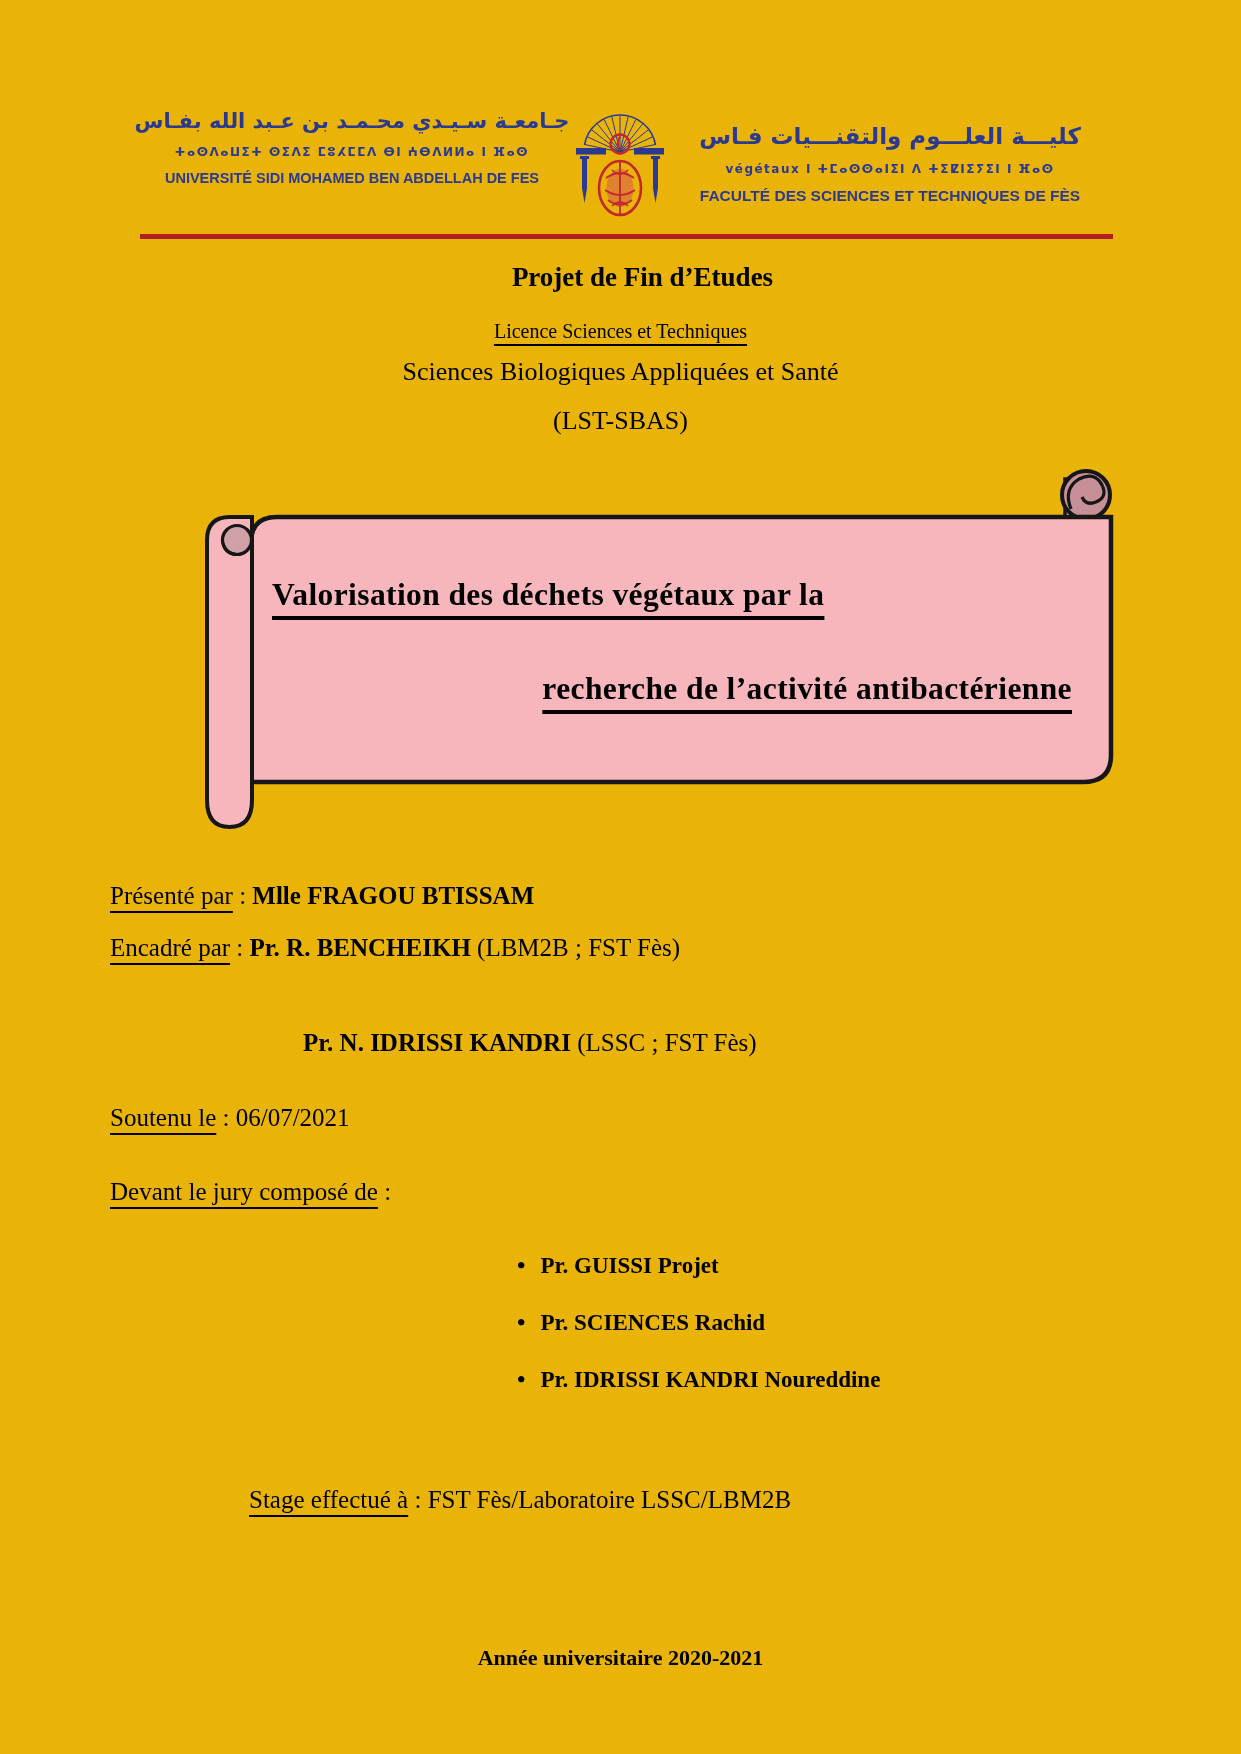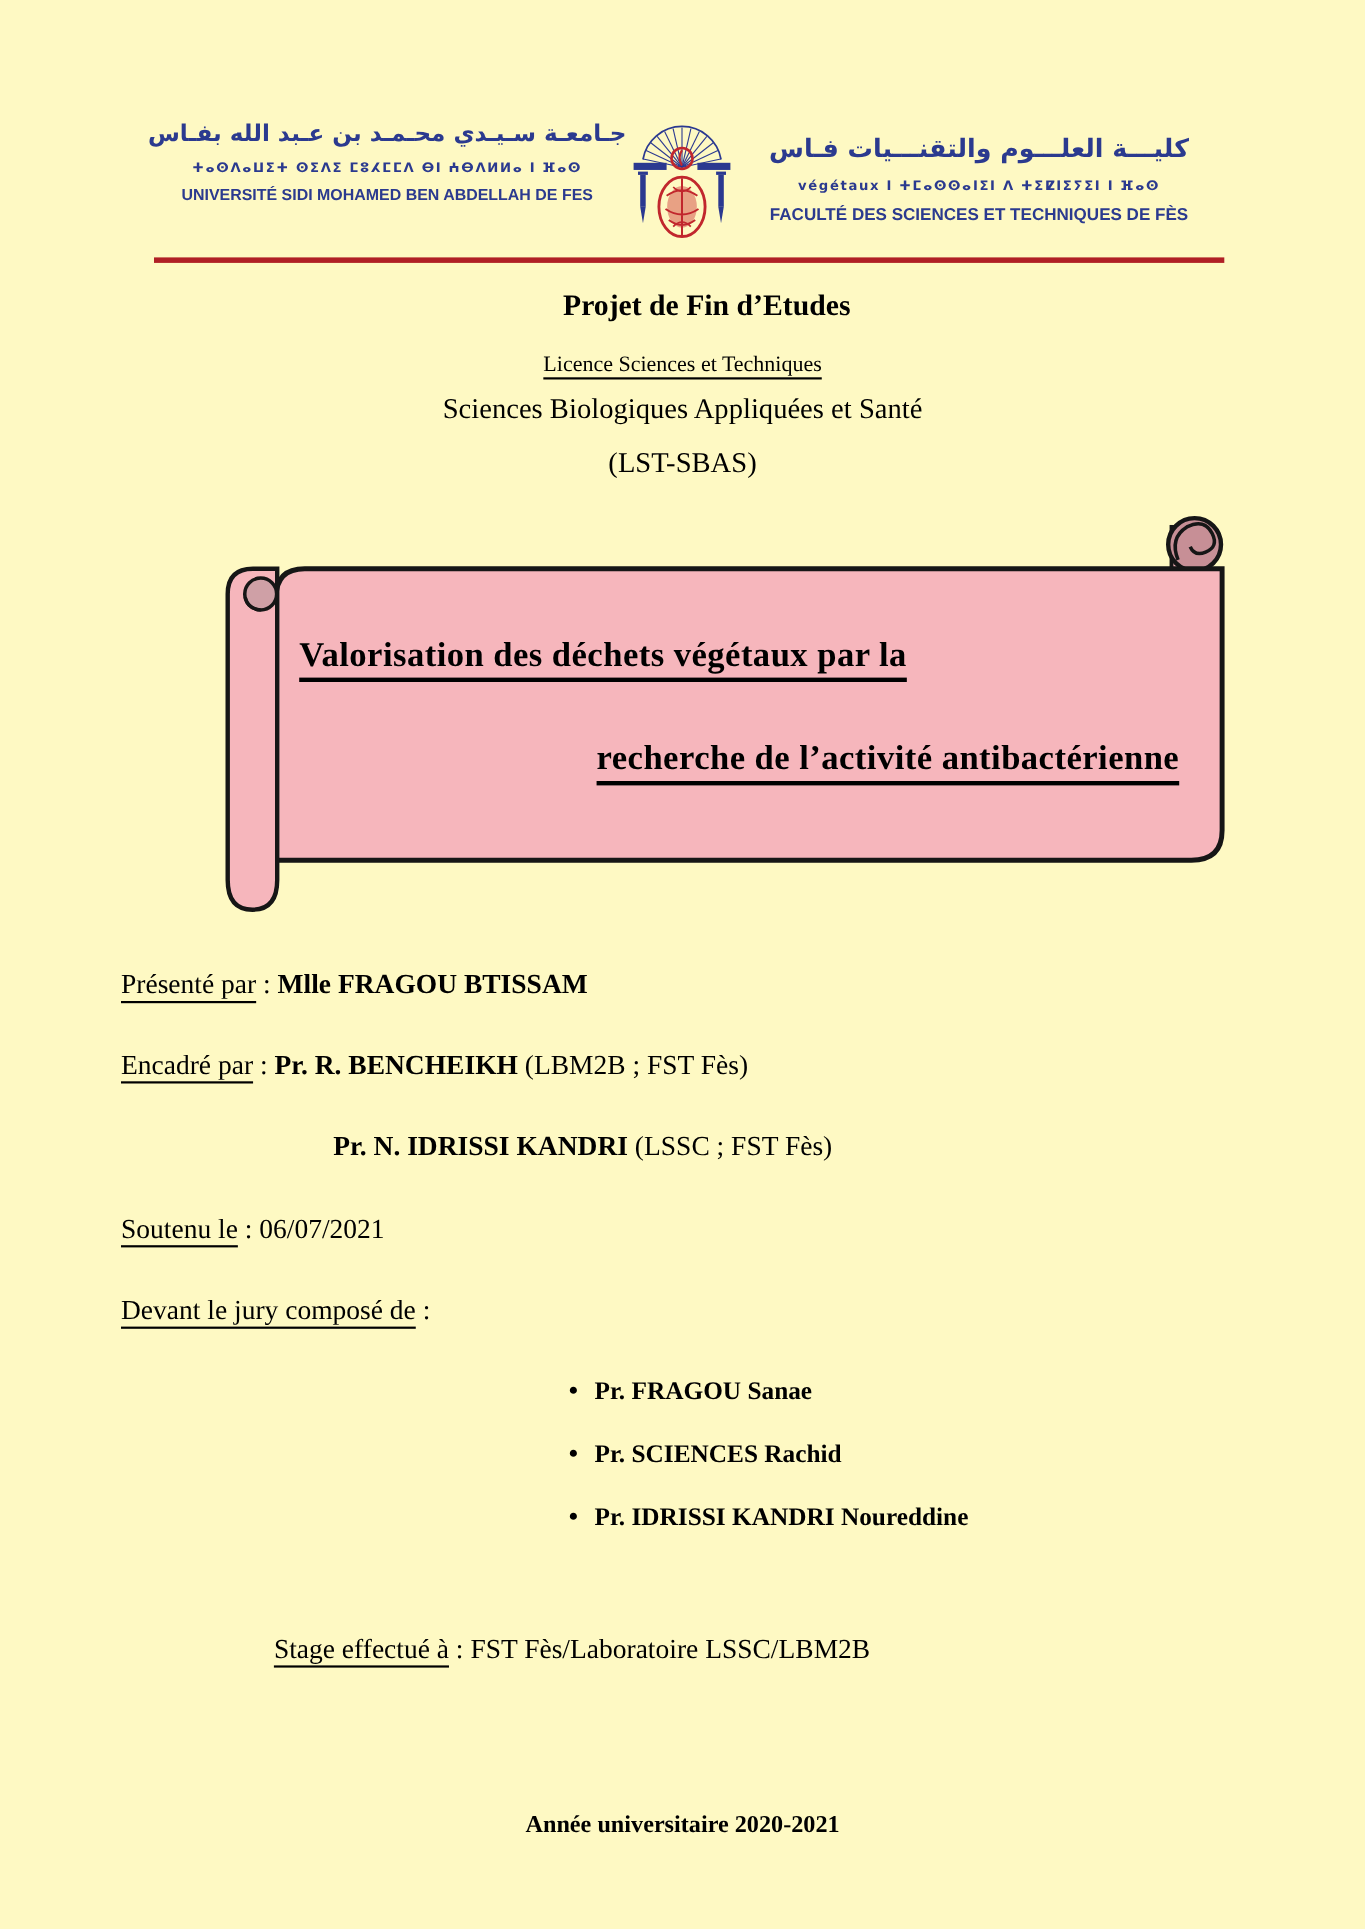--- a/index.html
+++ b/index.html
@@ -1,16 +1,16 @@
 <!DOCTYPE html>
 <html><head>
 <meta charset="utf-8">
 <style>
   html,body{margin:0;padding:0;background:#ffffff;}
-  .page{position:relative;width:1241px;height:1754px;background:#fef9c3;overflow:hidden;
+  .page{position:relative;width:1241px;height:1754px;background:#eab308;overflow:hidden;
         font-family:"Liberation Serif",serif;color:#000;}
 
   
   .hdr-block{position:absolute;text-align:center;color:#2b3a8f;}
   .hdr-left{left:132px;top:108px;width:440px;}
   .hdr-right{left:664px;top:122px;width:452px;}
   .arabic{font-family:"DejaVu Sans",sans-serif;font-weight:bold;font-size:21px;direction:rtl;line-height:1.25;}
   .hdr-right .arabic{font-size:23px;}
   .tifinagh{font-family:"DejaVu Sans",sans-serif;font-weight:bold;font-size:12px;margin-top:11px;letter-spacing:1.5px;white-space:nowrap;}
   .latin-name{font-family:"Liberation Sans",sans-serif;font-weight:bold;font-size:14.5px;margin-top:11px;letter-spacing:0;white-space:nowrap;}
@@ -30,21 +30,21 @@
   .banner-svg{position:absolute;left:203px;top:455px;}
   .banner-title{position:absolute;left:272px;top:577px;width:800px;font-weight:bold;font-size:31.5px;letter-spacing:.4px;}
   .banner-title .tline{display:block;text-decoration:underline;text-decoration-thickness:3.5px;text-underline-offset:11px;white-space:nowrap;}
   .banner-title .tline2{margin-top:58px;text-align:right;}
 
   
   .dline{position:absolute;font-size:25px;white-space:nowrap;}
   .ul{text-decoration:underline;text-decoration-thickness:2px;text-underline-offset:7px;}
   .b{font-weight:bold;}
   .l-presented{left:110px;top:882px;}
-  .l-encadre{left:110px;top:955px;}
+  .l-encadre{left:110px;top:934px;}
   .l-super2{left:303px;top:1029px;}
   .l-soutenu{left:110px;top:1104px;}
   .l-jury{left:110px;top:1178px;}
   .jury-list{position:absolute;left:517px;top:1252px;}
   .jury-item{display:flex;align-items:baseline;margin-bottom:30px;font-size:23px;font-weight:bold;white-space:nowrap;}
   .bullet{font-size:24px;margin-right:15px;font-weight:bold;}
   .l-stage{left:249px;top:1486px;}
   .year{top:1645px;font-size:22px;font-weight:bold;}
 </style>
 </head>
@@ -154,21 +154,21 @@
     <span class="ul">Soutenu le</span><span> : </span><span>06/07/2021</span>
   </div>
 
   <div class="dline l-jury">
     <span class="ul">Devant le jury composé de</span><span> :</span>
   </div>
 
   <div class="jury-list">
     <div class="jury-item">
       <span class="bullet">•</span>
-      <span>Pr. FRAGOU Sanae</span>
+      <span>Pr. GUISSI Projet</span>
     </div>
     <div class="jury-item">
       <span class="bullet">•</span>
       <span>Pr. SCIENCES Rachid</span>
     </div>
     <div class="jury-item">
       <span class="bullet">•</span>
       <span>Pr. IDRISSI KANDRI Noureddine</span>
     </div>
   </div>

